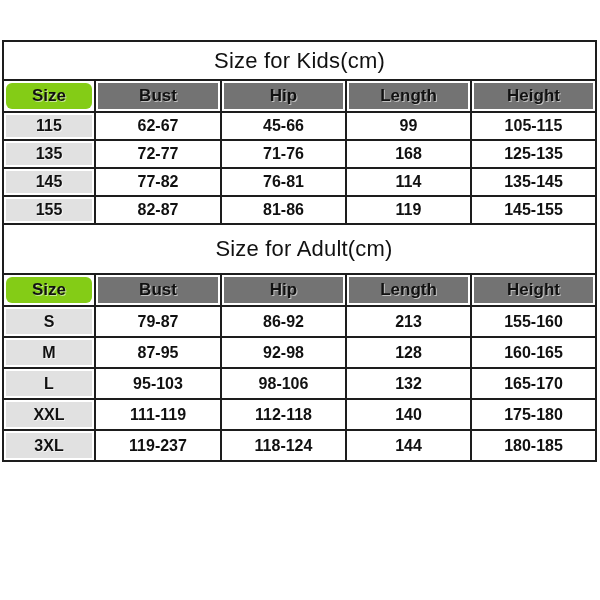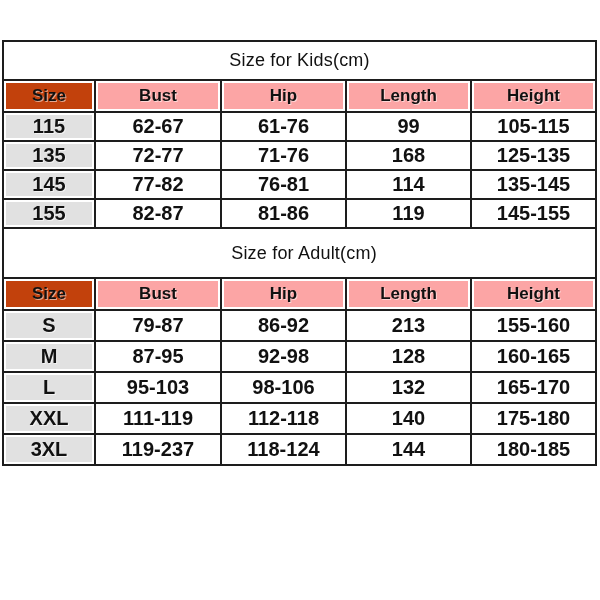--- a/index.html
+++ b/index.html
@@ -33,42 +33,43 @@
     border: 2px solid #1d1d1d;
     text-align: center;
     vertical-align: middle;
     padding: 2px;
     background-clip: content-box;
     overflow: hidden;
     white-space: nowrap;
   }
   tr.title-row td {
     height: 33px;
-    font-size: 18px;
+    font-size: 22px;
     font-weight: 400;
     letter-spacing: 0.2px;
     background-color: #ffffff;
     margin-top: 25px;
   }
   tr.title-row.adult td {
     height: 44px;
     padding-left: 11px;
   }
   tr.header-row td {
     height: 26px;
     font-size: 17px;
     font-weight: 700;
-    background-color: #fca5a5;
+    background-color: #737373;
     text-shadow: 1px 1px 0 rgba(255,255,255,0.55);
   }
   tr.header-row td.size-col {
-    background-color: #c2410c;
+    background-color: #84cc16;
+    border-radius: 9px;
   }
   tr.data-row td {
-    font-size: 20px;
+    font-size: 16px;
     font-weight: 700;
     background-color: #ffffff;
   }
   tr.data-row td.size-col {
     background-color: #e1e1e1;
     text-shadow: 1px 1px 0 rgba(255,255,255,0.6);
   }
   tr.data-row.kids td { height: 22px; }
   tr.data-row.adult td { height: 25px; }
 </style>
@@ -93,21 +94,21 @@
         <tr class="header-row">
           <td class="size-col">Size</td>
           <td>Bust</td>
           <td>Hip</td>
           <td>Length</td>
           <td>Height</td>
         </tr>
         <tr class="data-row kids">
           <td class="size-col">115</td>
           <td>62-67</td>
-          <td>61-76</td>
+          <td>45-66</td>
           <td>99</td>
           <td>105-115</td>
         </tr>
         <tr class="data-row kids">
           <td class="size-col">135</td>
           <td>72-77</td>
           <td>71-76</td>
           <td>168</td>
           <td>125-135</td>
         </tr>

